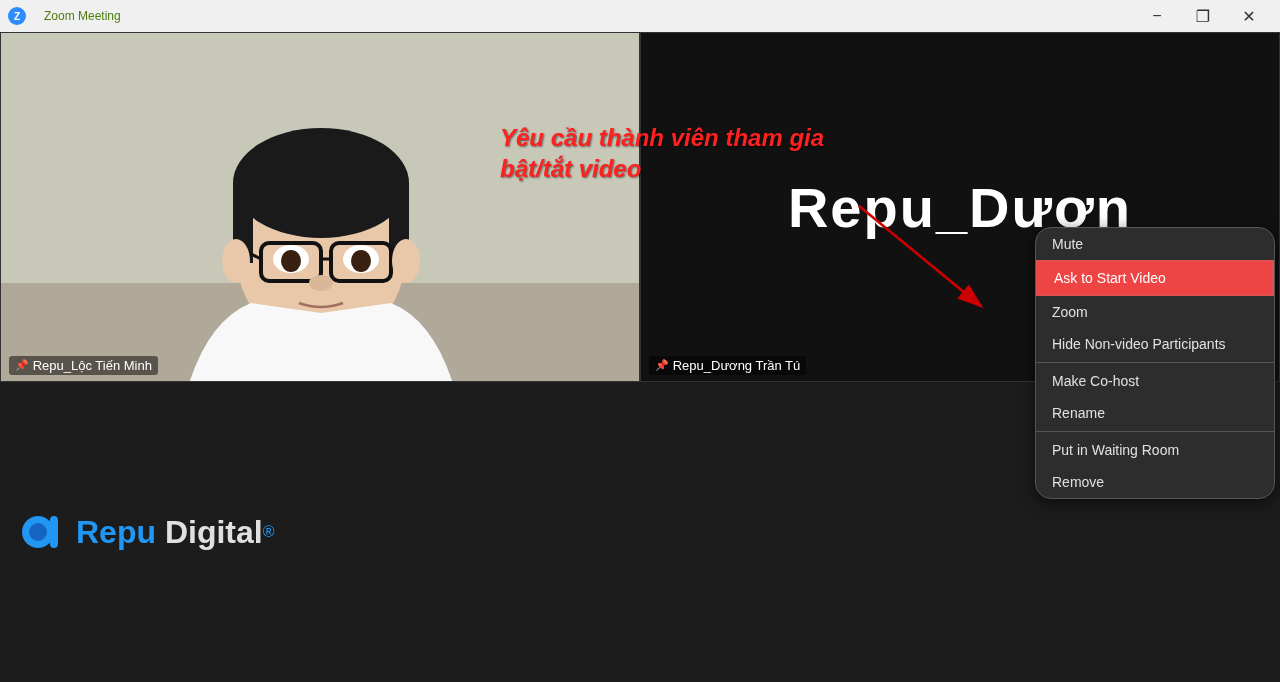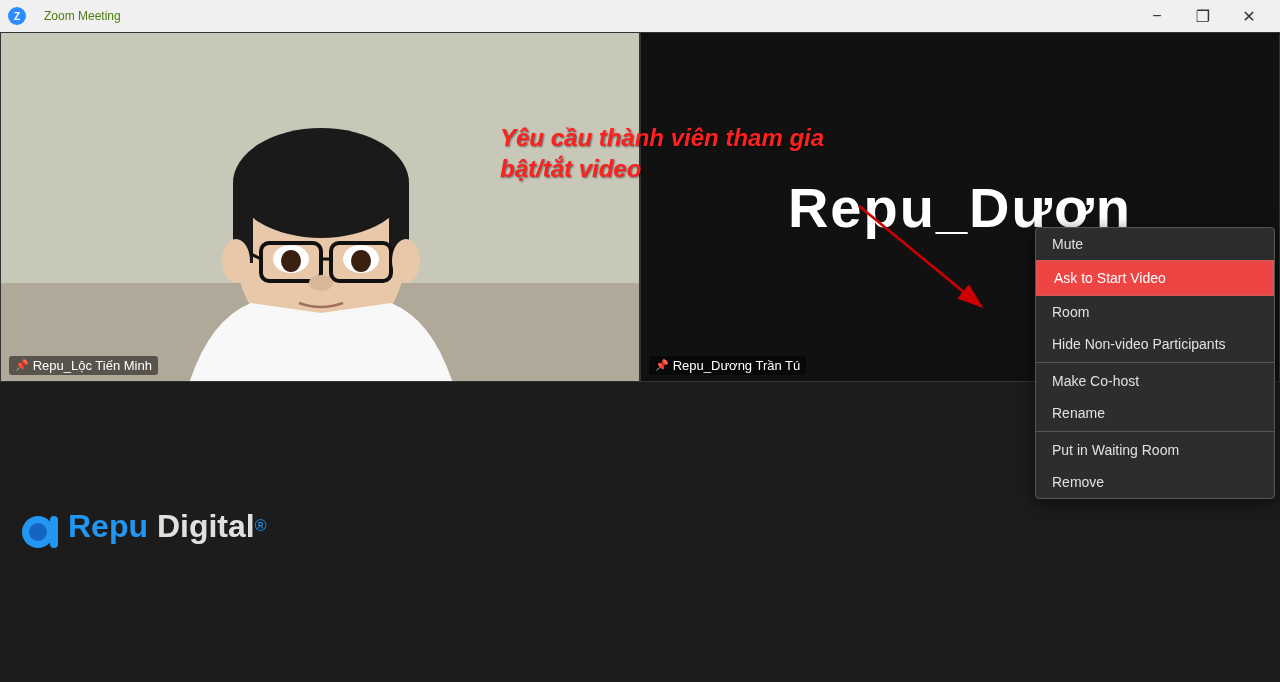--- a/index.html
+++ b/index.html
@@ -150,21 +150,21 @@
     }
 
     
     .context-menu {
       position: absolute;
       top: 195px;
       left: 1035px;
       width: 240px;
       background: #2d2d2d;
       border: 1px solid #555;
-      border-radius: 4px;
+      border-radius: 16px;
       box-shadow: 0 4px 16px rgba(0,0,0,0.6);
       z-index: 50;
       overflow: hidden;
     }
     .menu-item {
       padding: 8px 16px;
       color: #e0e0e0;
       font-size: 14px;
       cursor: pointer;
       white-space: nowrap;
@@ -186,22 +186,22 @@
       bottom: 0;
       width: 100%;
       height: calc(682px - 32px - 350px);
       background: #1c1c1c;
       display: flex;
       align-items: center;
       padding: 0 20px;
     }
     .brand-logo {
       display: flex;
-      align-items: flex-start;
-      gap: 0;
+      align-items: center;
+      gap: 8px;
     }
   </style>
 </head>
 <body>
 
 <div class="titlebar">
   <div class="titlebar-icon">
     <svg viewBox="0 0 18 18" width="18" height="18">
       <circle cx="9" cy="9" r="9" fill="#2D8CFF"></circle>
       <text x="9" y="13" text-anchor="middle" fill="white" font-size="10" font-weight="bold">Z</text>
@@ -286,21 +286,21 @@
           <polygon points="0 0, 10 3.5, 0 7" fill="#cc0000"></polygon>
         </marker>
       </defs>
       <line x1="890" y1="130" x2="1030" y2="245" stroke="#cc0000" stroke-width="3" marker-end="url(#arrowhead)"></line>
     </svg>
   </div>
 
   <div class="context-menu" id="context-menu">
   <div class="menu-item">Mute</div>
       <div class="menu-item highlighted">Ask to Start Video</div>
-      <div class="menu-item">Room</div>
+      <div class="menu-item">Zoom</div>
       <div class="menu-item">Hide Non-video Participants</div>
       <div class="menu-divider"></div>
       <div class="menu-item">Make Co-host</div>
       <div class="menu-item">Rename</div>
       <div class="menu-divider"></div>
       <div class="menu-item">Put in Waiting Room</div>
       <div class="menu-item">Remove</div>
     </div>
 
   <div class="bottom-area">

